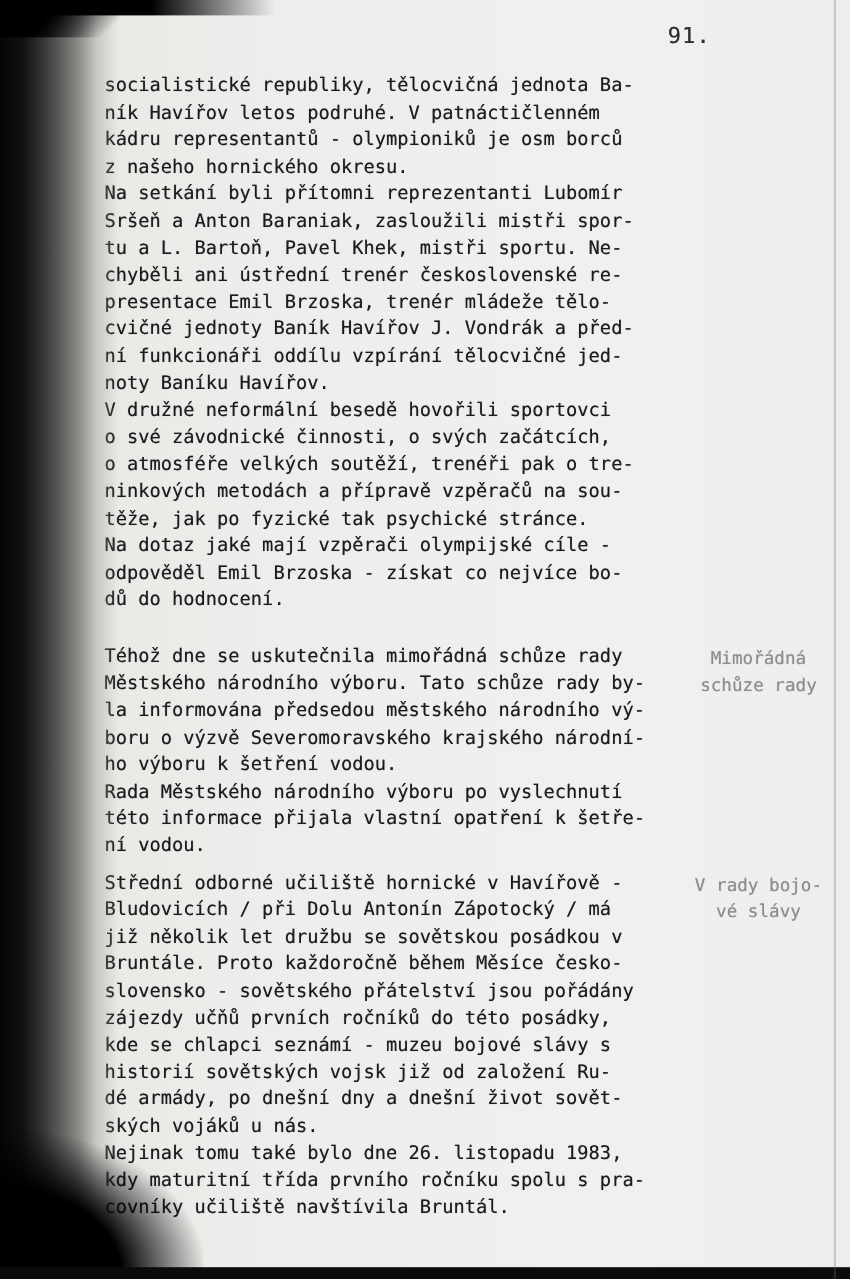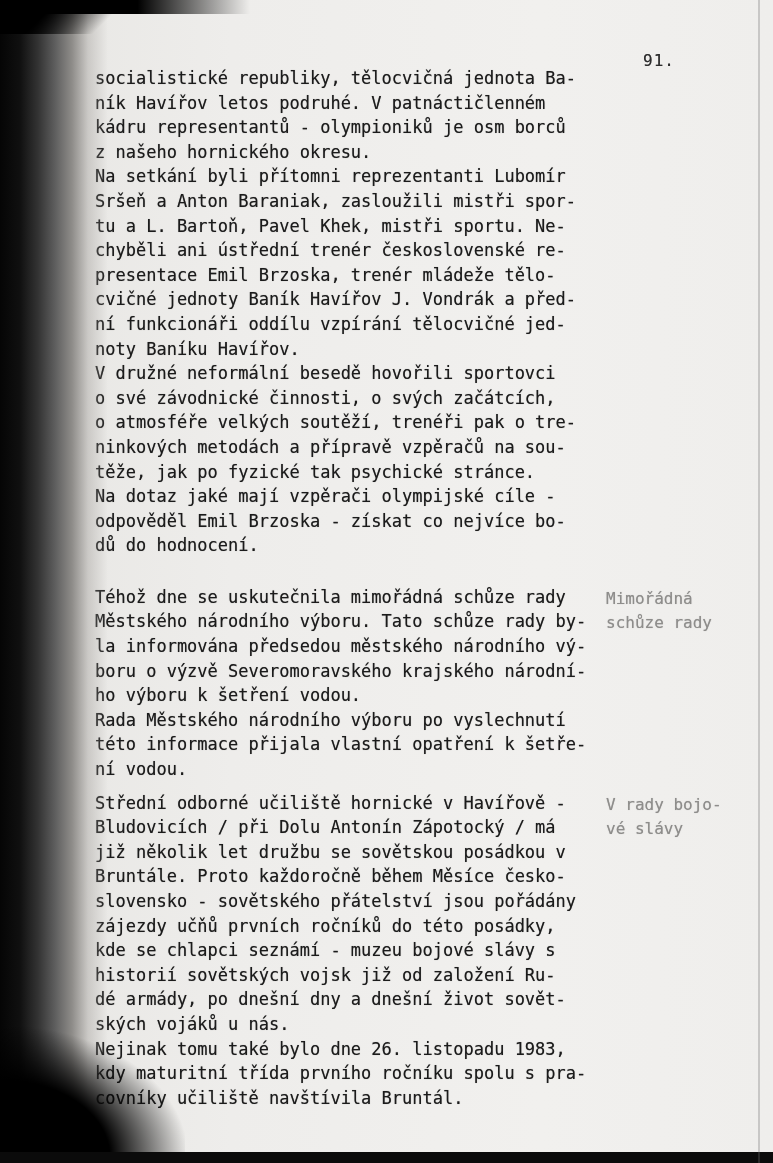--- a/index.html
+++ b/index.html
@@ -34,24 +34,23 @@
   .bottom-bar {
     position: absolute; left: 0; right: 0; bottom: 0; height: 11px;
     background: #0b0b0b;
   }
   .right-edge {
     position: absolute; top: 0; bottom: 0; right: 13px; width: 2px;
     background: rgba(110,110,110,0.30);
   }
   
   .page-number {
-    position: absolute; top: 20px; left: 643px;
-    font-size: 16px; color: #2d2d2d; letter-spacing: 1px;
+    position: absolute; top: 20px; left: 607px;
+    font-size: 20px; color: #2d2d2d; letter-spacing: 1px;
     text-shadow: 0 0 0.6px rgba(0,0,0,0.5);
-    margin-top: 31px;
   }
   .content {
     position: absolute; top: 66px; left: 95px; right: 0;
   }
   .para { display: flex; align-items: flex-start; }
   .para + .para-2 { margin-top: 27px; }
   .para + .para-3 { margin-top: 9px; }
   .text-col {
     width: 511px; flex: none;
     white-space: pre-line;
@@ -59,20 +58,21 @@
     color: #1b1b1b;
     text-shadow: 0 0 0.7px rgba(20,20,20,0.55);
   }
   .note-col {
     flex: 1;
     white-space: pre-line;
     font-size: 16px; line-height: 24.2px;
     color: #8e8d8b;
     padding-top: 2px;
     text-shadow: 0 0 0.8px rgba(130,130,130,0.6);
+    text-align: center;
   }
 </style>
 </head>
 <body>
 
 <div class="page">
 
   <div class="page-number">91.</div>
 
   <div class="content">

